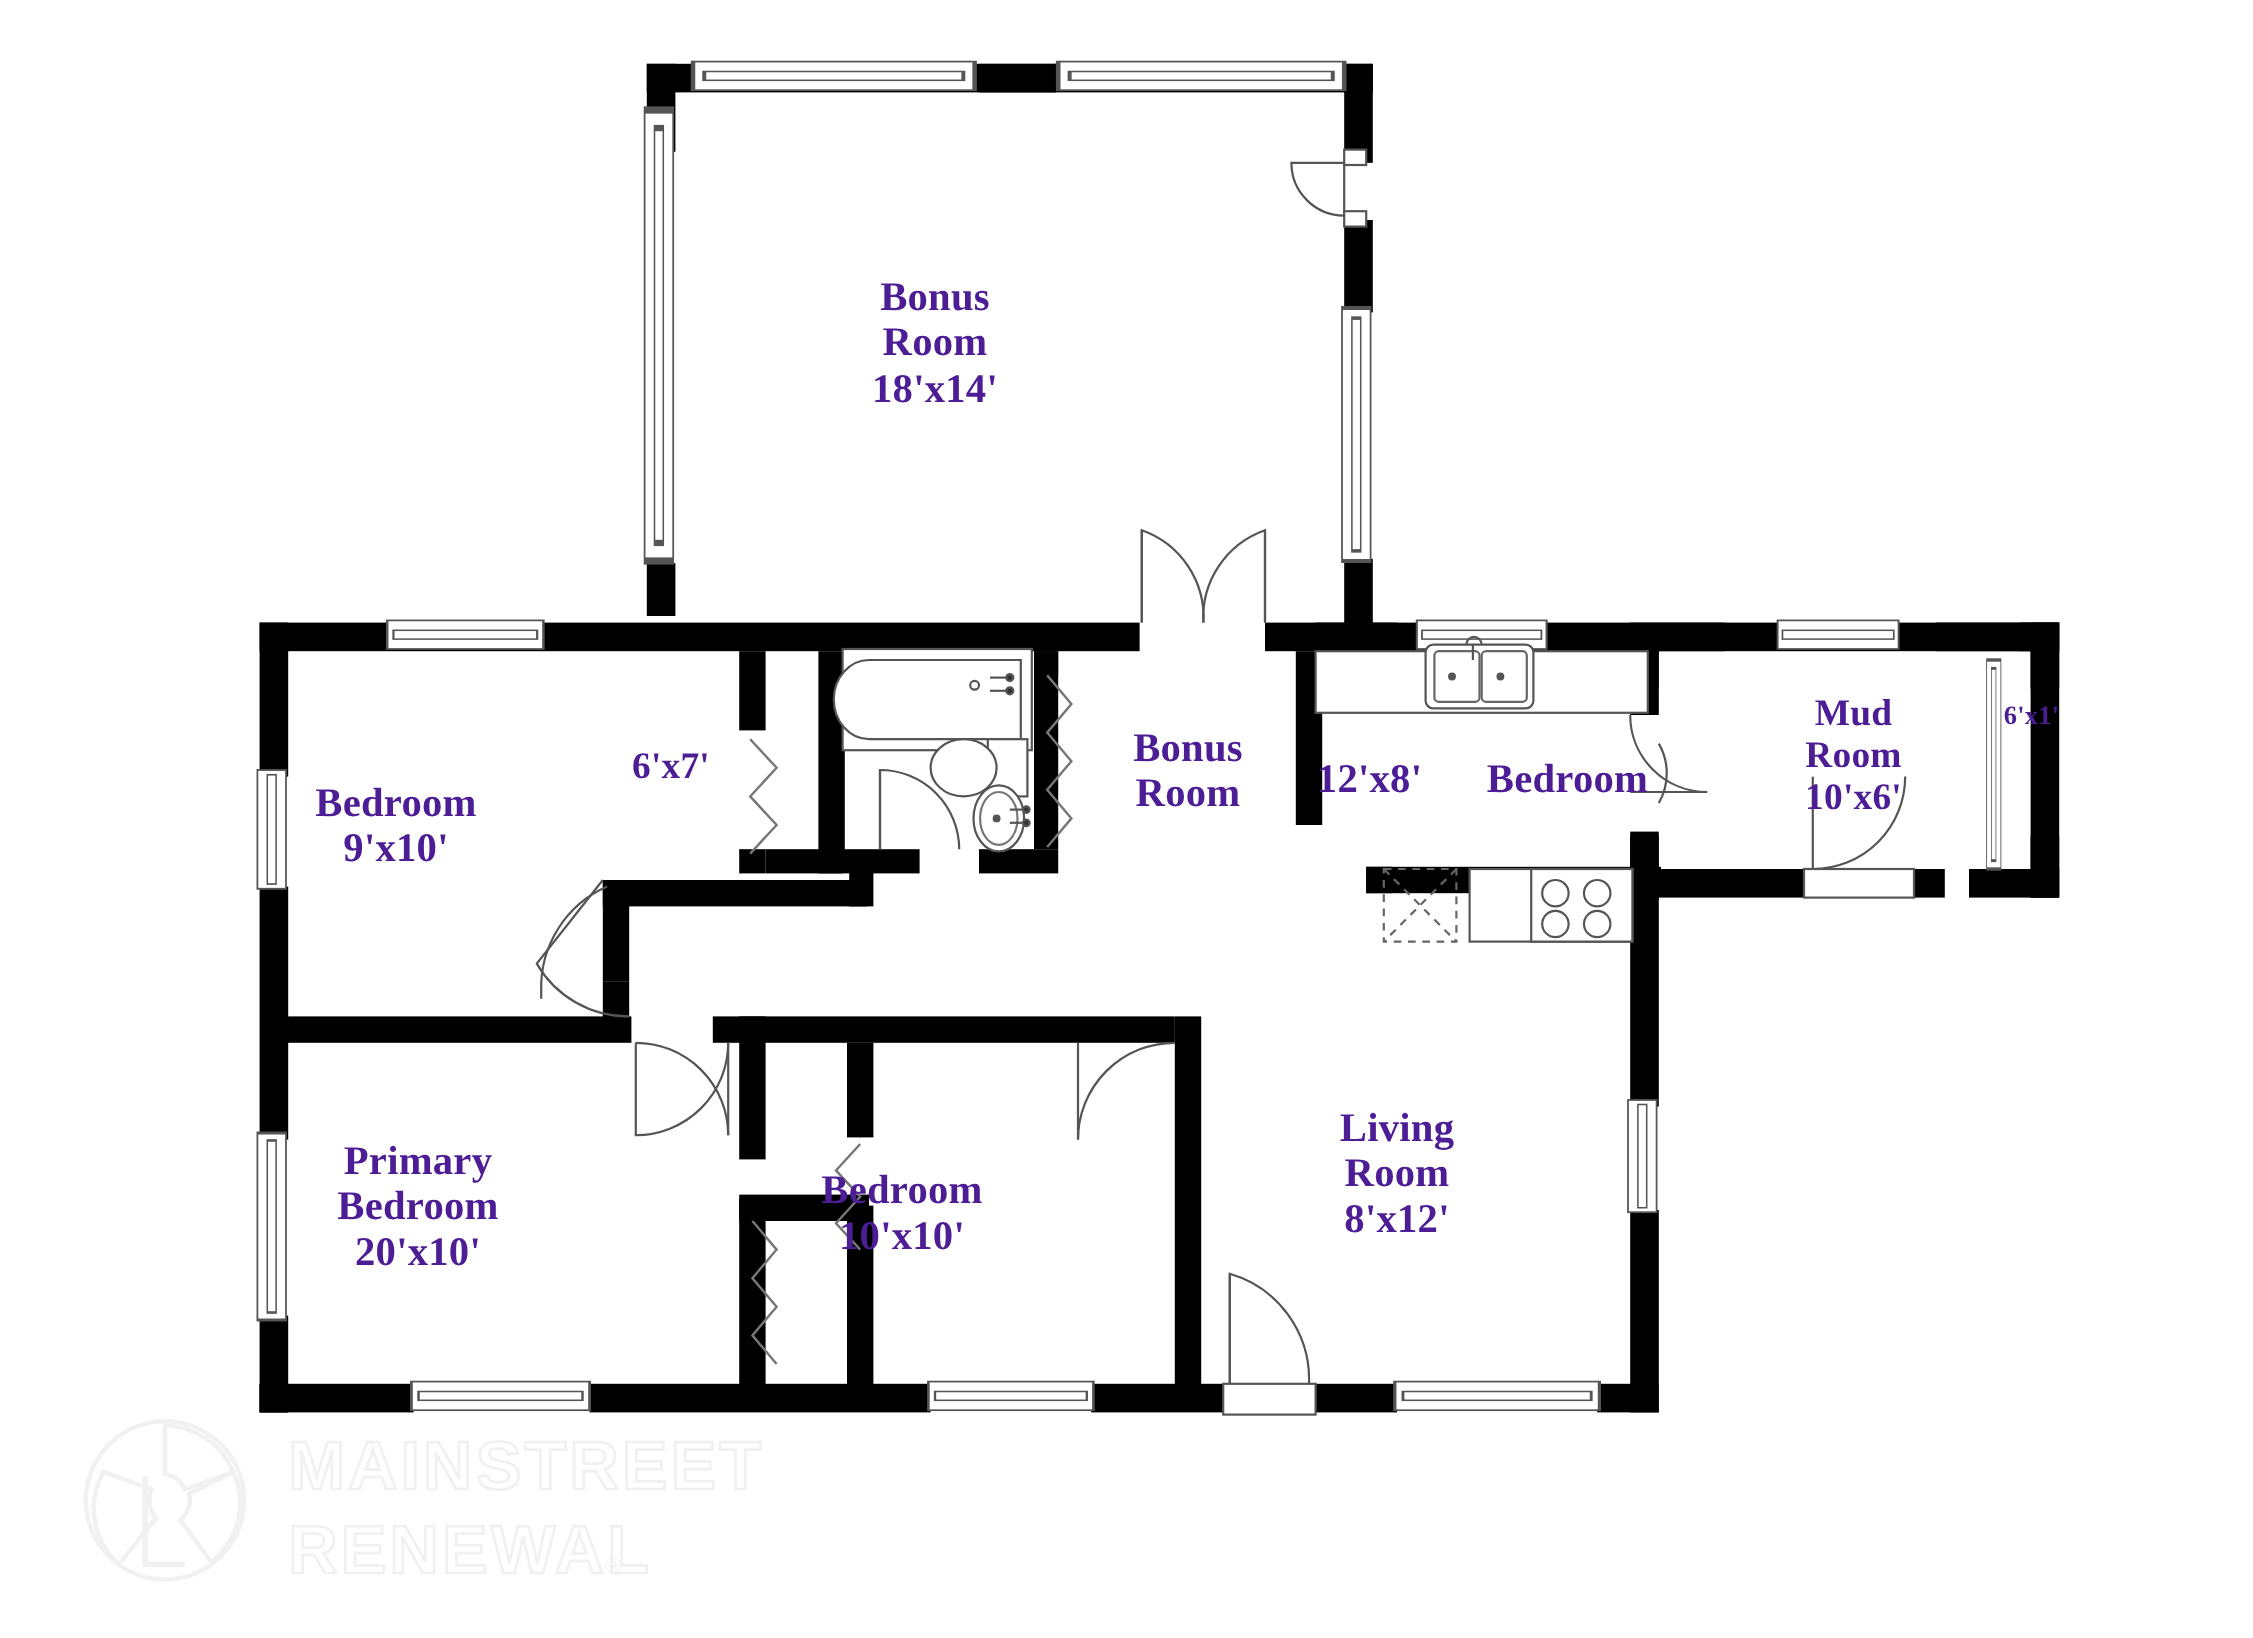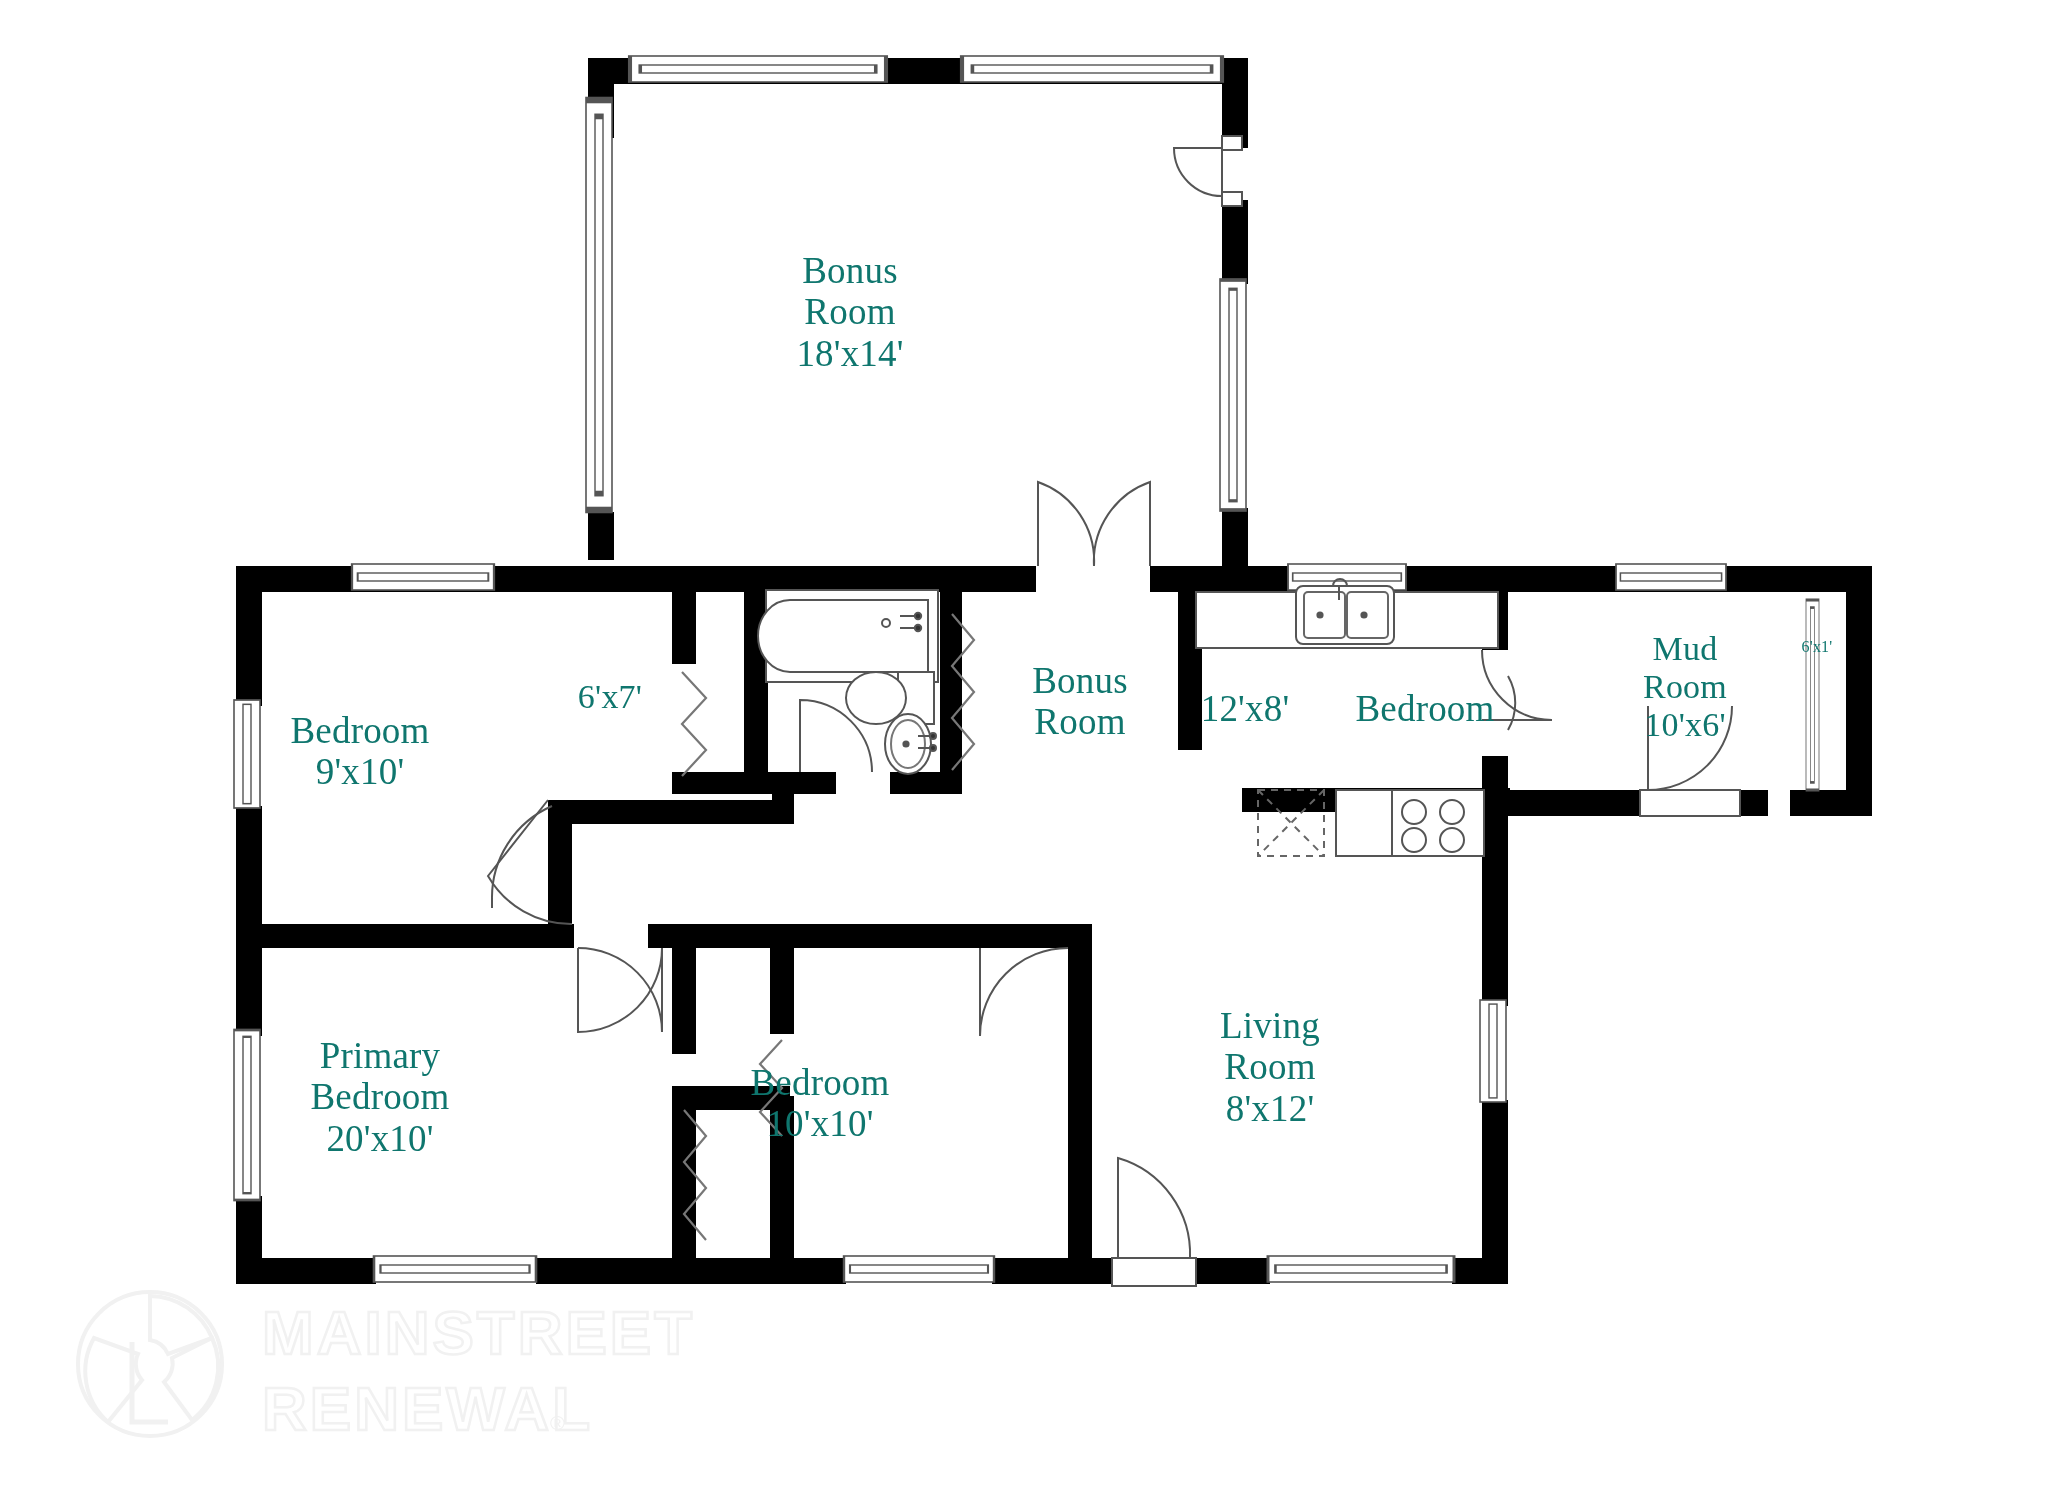--- a/index.html
+++ b/index.html
@@ -23,30 +23,30 @@
   svg#floorplan {
     position: absolute;
     left: 0; top: 0;
     width: 2048px;
     height: 1489px;
     display: block;
   }
   .room-label {
     position: absolute;
     text-align: center;
-    font-weight: normal;
-    color: #0f766e;
+    font-weight: bold;
+    color: #4c1d95;
     line-height: 1.12;
     white-space: pre-line;
     letter-spacing: 0.2px;
     font-family: "Liberation Serif", "DejaVu Serif", serif;
   }
   .lbl-lg { font-size: 37px; }
   .lbl-md { font-size: 34px; }
-  .lbl-sm { font-size: 16px; }
+  .lbl-sm { font-size: 24px; text-align: right; }
   #disclaimer {
     position: absolute;
     left: 0;
     top: 1396px;
     width: 2048px;
     text-align: center;
     font-size: 32px;
     color: #111111;
     font-family: "Liberation Serif", "DejaVu Serif", serif;
   }

